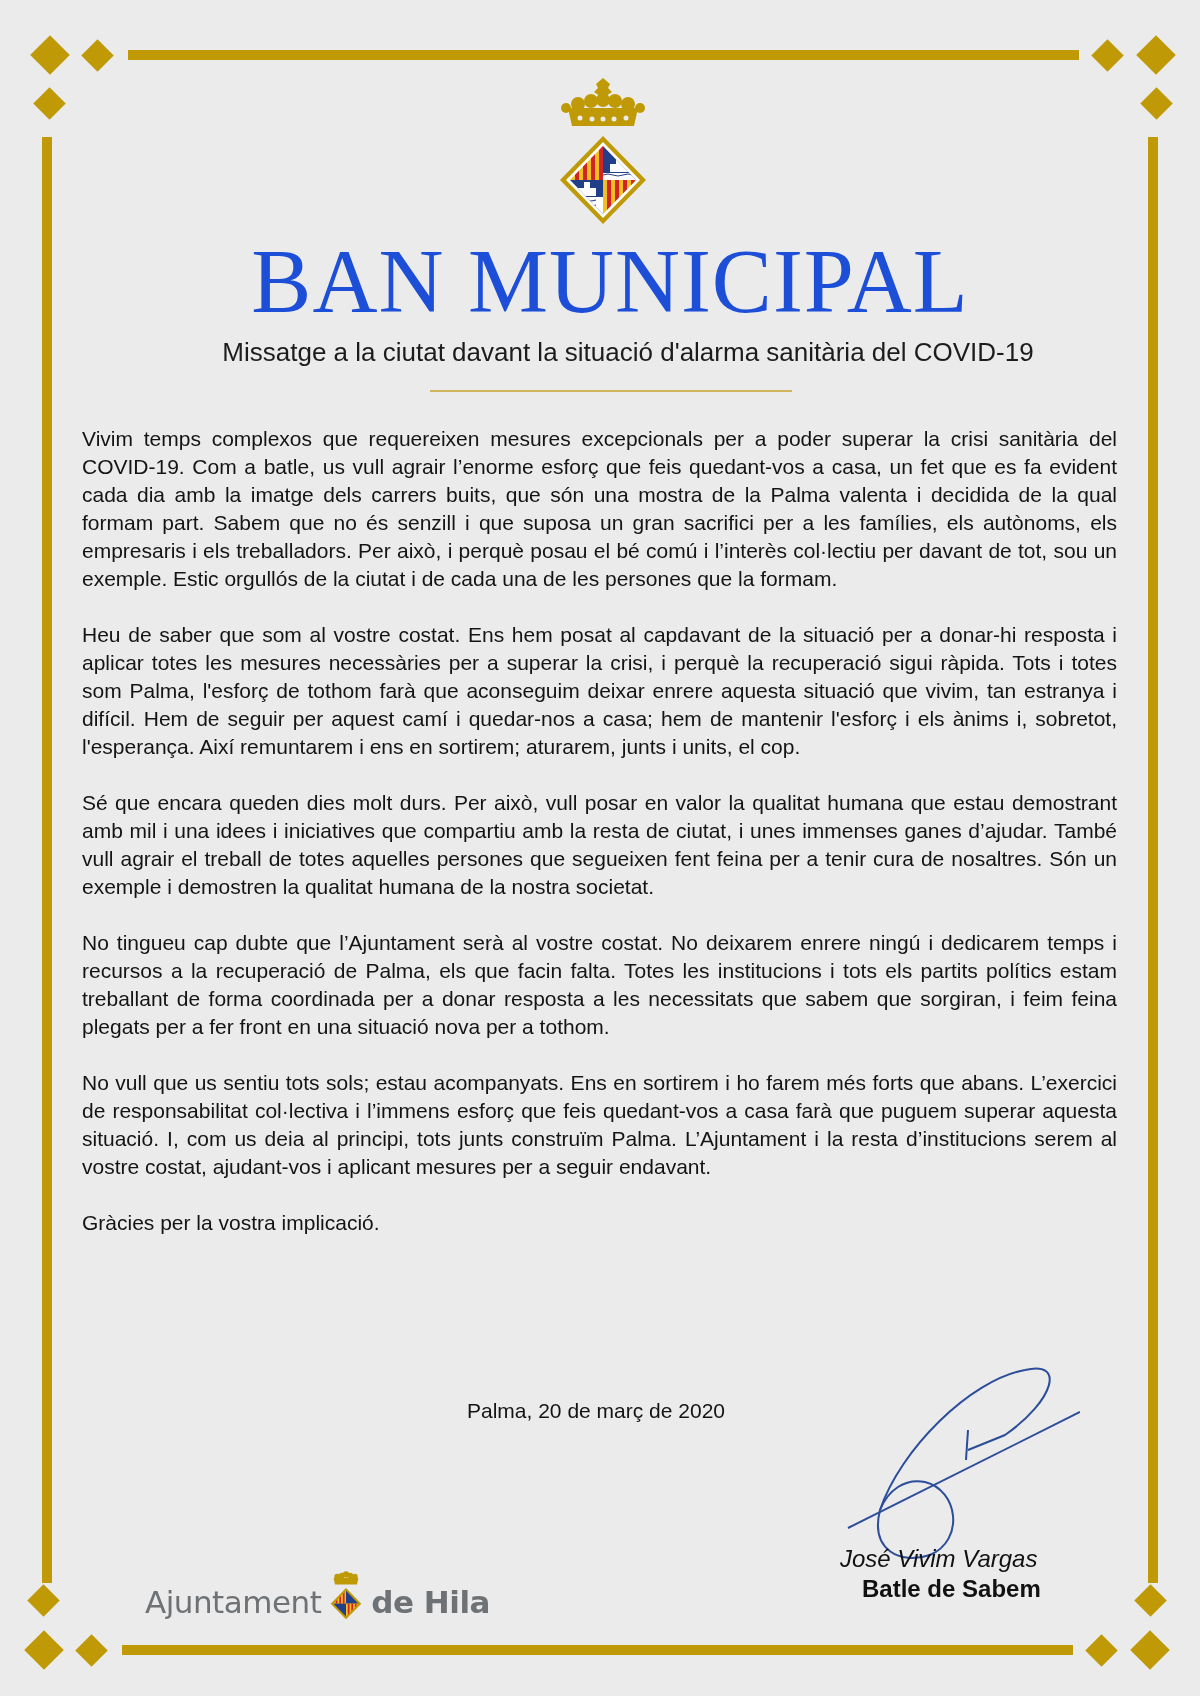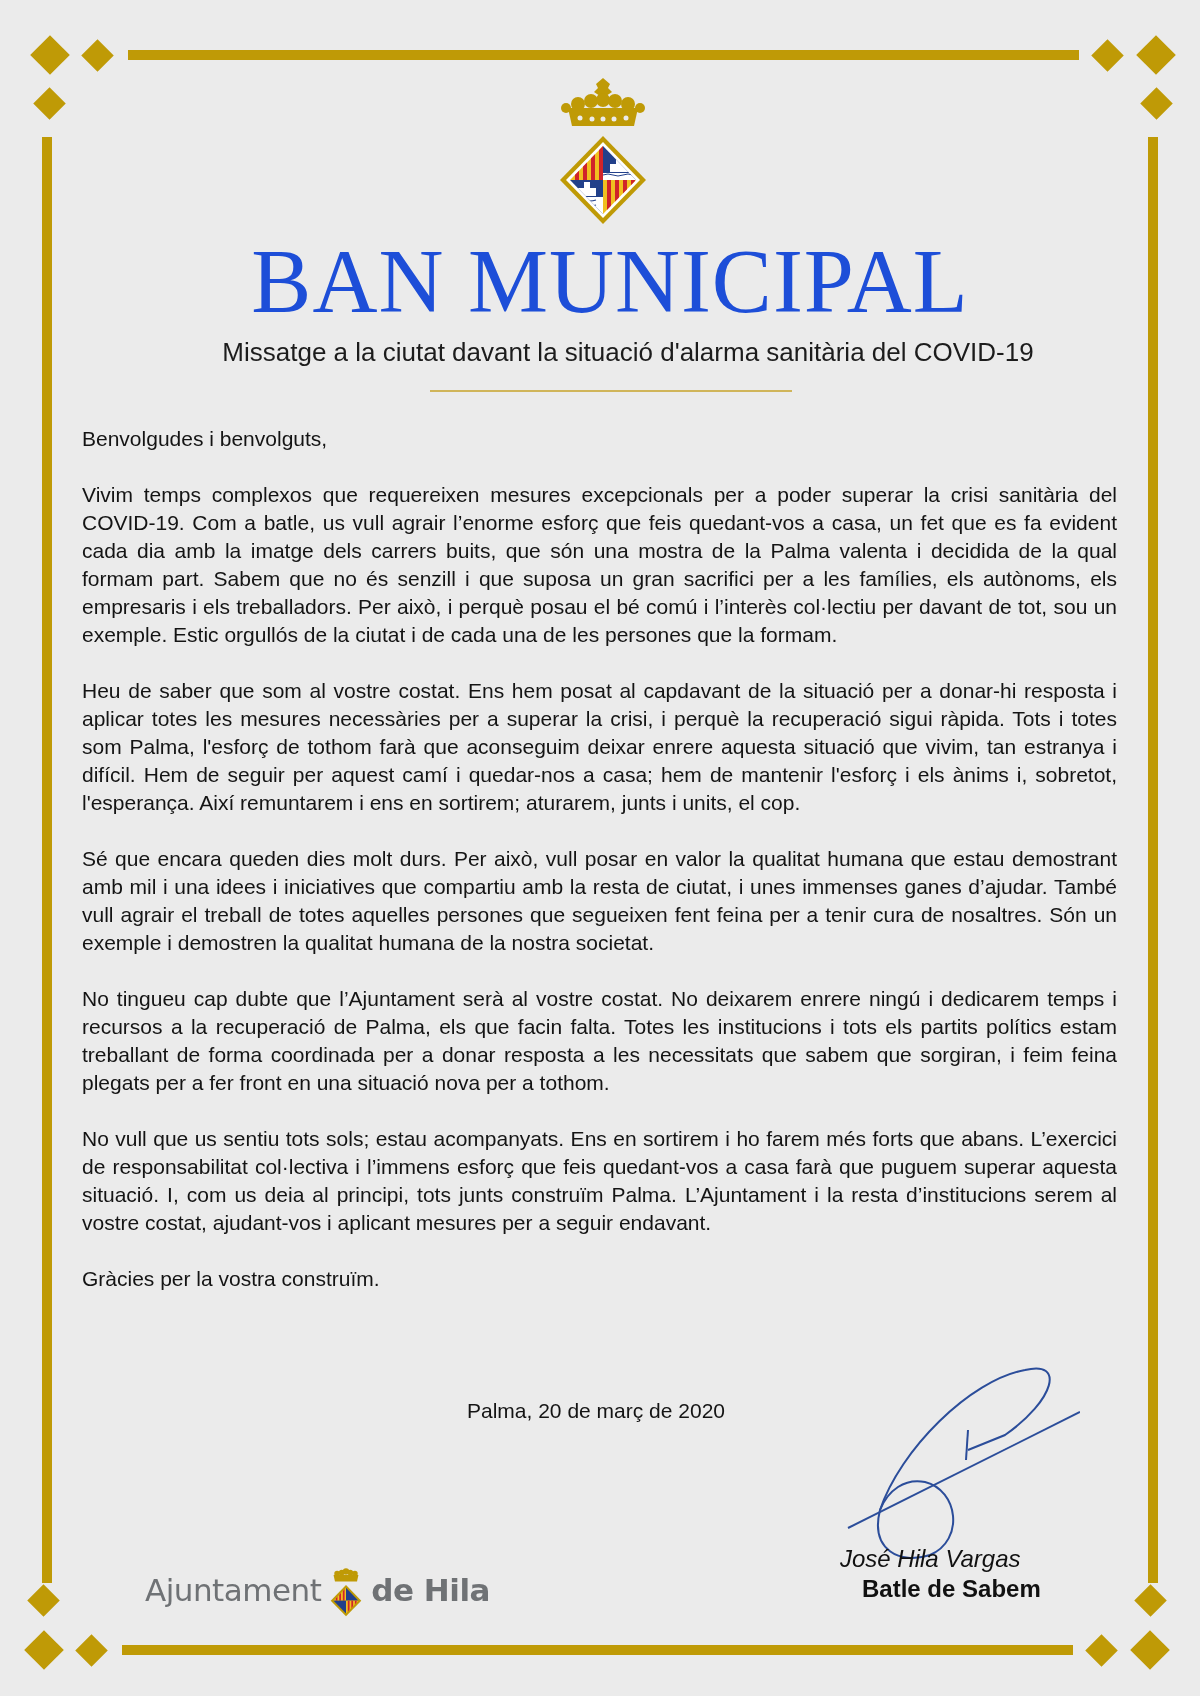--- a/index.html
+++ b/index.html
@@ -56,21 +56,21 @@
     position: absolute; left: 840px; top: 1545px;
     font-size: 24px; font-style: italic; color: #111;
   }
   #signer-role {
     position: absolute; left: 862px; top: 1575px;
     font-size: 24px; font-weight: bold; color: #111;
   }
 
   #footer-logo {
     position: absolute; left: 145px; top: 1560px; height: 60px;
-    display: flex; align-items: center;
+    display: flex; align-items: flex-end;
   }
   #footer-logo .word1 { font-size: 31px; color: #6f7275; font-family: "DejaVu Sans", sans-serif; letter-spacing: -0.5px; }
   #footer-logo .word2 { font-size: 31px; color: #6f7275; font-weight: bold; font-family: "DejaVu Sans", sans-serif; letter-spacing: -0.5px; }
   #footer-logo svg { margin: 0 8px; }
 </style>
 </head>
 <body>
 
 <div>
   <div class="line-h gold" style="left:128px; top:50px; width:951px;"></div>
@@ -147,39 +147,38 @@
     <rect x="65" y="106" width="4" height="34" fill="#d0242a"></rect>
     <rect x="73" y="106" width="4" height="34" fill="#d0242a"></rect>
   </g>
 </svg>
 
 <div id="title">BAN MUNICIPAL</div>
 <div id="subtitle">Missatge a la ciutat davant la situació d'alarma sanitària del COVID-19</div>
 <div id="title-rule"></div>
 
 <div id="body">
-  <p>Benvolgudes i benvolguts,</p>
   <p>Vivim temps complexos que requereixen mesures excepcionals per a poder superar la crisi sanitària del COVID-19. Com a batle, us vull agrair l’enorme esforç que feis quedant-vos a casa, un fet que es fa evident cada dia amb la imatge dels carrers buits, que són una mostra de la Palma valenta i decidida de la qual formam part. Sabem que no és senzill i que suposa un gran sacrifici per a les famílies, els autònoms, els empresaris i els treballadors. Per això, i perquè posau el bé comú i l’interès col·lectiu per davant de tot, sou un exemple. Estic orgullós de la ciutat i de cada una de les persones que la formam.</p>
   <p>Heu de saber que som al vostre costat. Ens hem posat al capdavant de la situació per a donar-hi resposta i aplicar totes les mesures necessàries per a superar la crisi, i perquè la recuperació sigui ràpida. Tots i totes som Palma, l'esforç de tothom farà que aconseguim deixar enrere aquesta situació que vivim, tan estranya i difícil. Hem de seguir per aquest camí i quedar-nos a casa; hem de mantenir l'esforç i els ànims i, sobretot, l'esperança. Així remuntarem i ens en sortirem; aturarem, junts i units, el cop.</p>
   <p>Sé que encara queden dies molt durs. Per això, vull posar en valor la qualitat humana que estau demostrant amb mil i una idees i iniciatives que compartiu amb la resta de ciutat, i unes immenses ganes d’ajudar. També vull agrair el treball de totes aquelles persones que segueixen fent feina per a tenir cura de nosaltres. Són un exemple i demostren la qualitat humana de la nostra societat.</p>
   <p>No tingueu cap dubte que l’Ajuntament serà al vostre costat. No deixarem enrere ningú i dedicarem temps i recursos a la recuperació de Palma, els que facin falta. Totes les institucions i tots els partits polítics estam treballant de forma coordinada per a donar resposta a les necessitats que sabem que sorgiran, i feim feina plegats per a fer front en una situació nova per a tothom.</p>
   <p>No vull que us sentiu tots sols; estau acompanyats. Ens en sortirem i ho farem més forts que abans. L’exercici de responsabilitat col·lectiva i l’immens esforç que feis quedant-vos a casa farà que puguem superar aquesta situació. I, com us deia al principi, tots junts construïm Palma. L’Ajuntament i la resta d’institucions serem al vostre costat, ajudant-vos i aplicant mesures per a seguir endavant.</p>
-  <p>Gràcies per la vostra construïm.</p>
+  <p>Gràcies per la vostra implicació.</p>
 </div>
 
 <div id="date">Palma, 20 de març de 2020</div>
 
 <svg id="signature" viewBox="0 0 240 200">
   <path d="M8 168 L240 52" stroke="#2b4d9a" stroke-width="2" fill="none"></path>
   <path d="M40 150 C60 90, 130 20, 185 10 C225 0, 215 40, 165 75 L128 90" stroke="#2b4d9a" stroke-width="2" fill="none"></path>
   <path d="M128 70 L126 100" stroke="#2b4d9a" stroke-width="2" fill="none"></path>
   <path d="M40 150 C30 190, 60 205, 90 195 C125 180, 118 130, 85 122 C65 118, 48 130, 40 150" stroke="#2b4d9a" stroke-width="2" fill="none"></path>
 </svg>
 
-<div id="signer-name">José Hila Vargas</div>
+<div id="signer-name">José Vivim Vargas</div>
 <div id="signer-role">Batle de Sabem</div>
 
 <div id="footer-logo">
   <span class="word1">Ajuntament</span>
   <svg width="34" height="54" viewBox="0 0 90 152">
     <g fill="#bf9a06">
       <circle cx="20" cy="30" r="8"></circle>
         <circle cx="33" cy="27" r="8"></circle>
         <circle cx="45" cy="24" r="9"></circle>
         <circle cx="57" cy="27" r="8"></circle>

